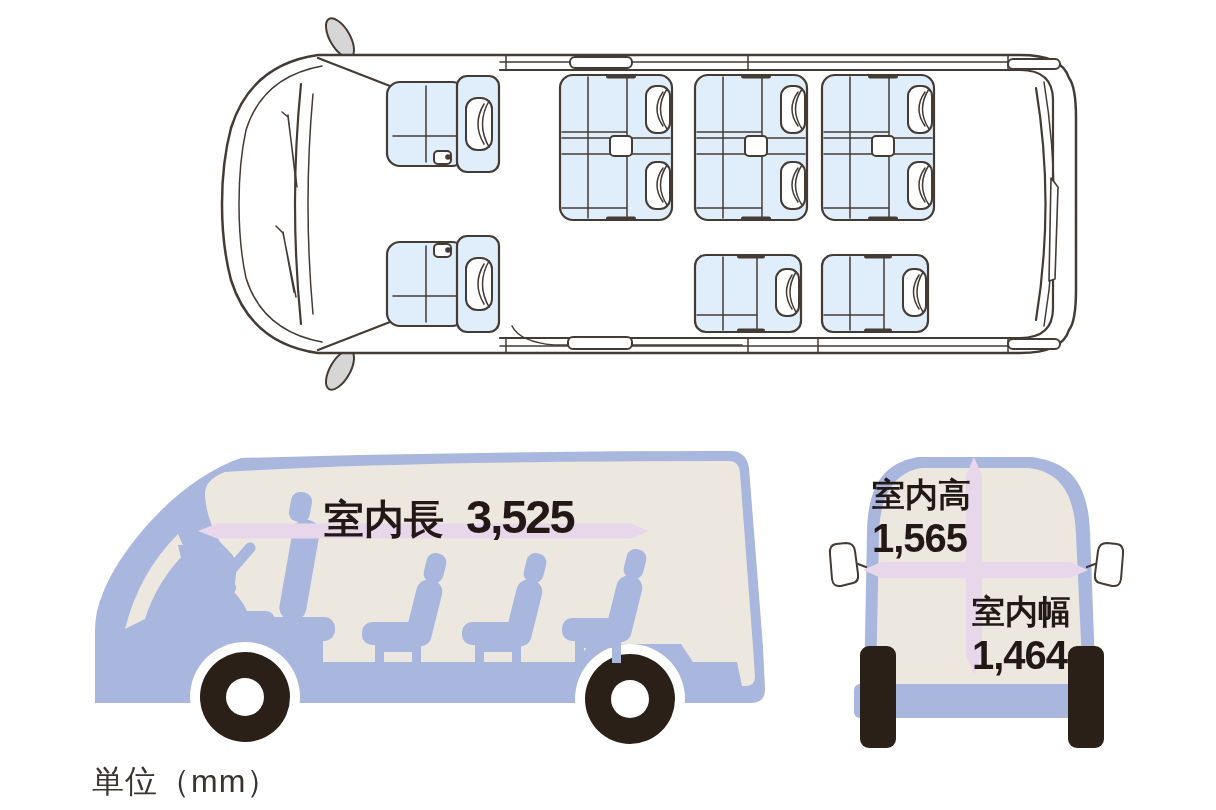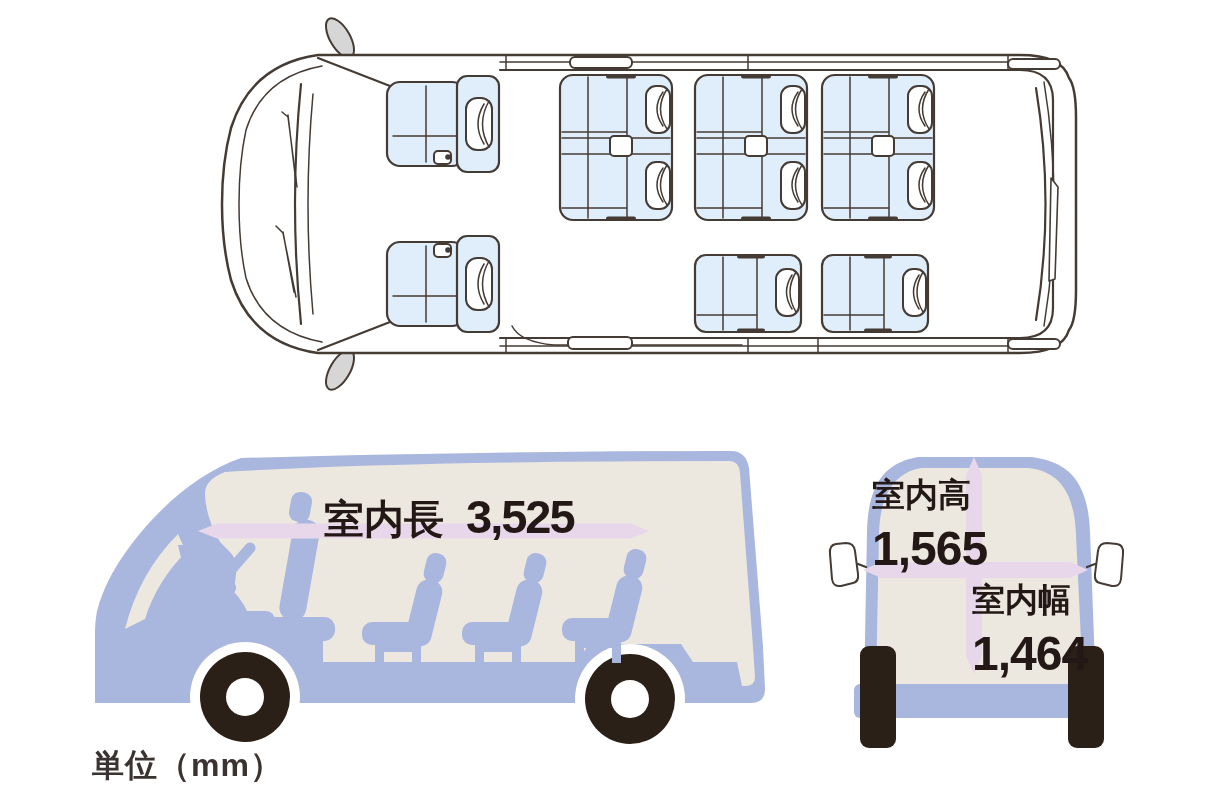--- a/index.html
+++ b/index.html
@@ -34,22 +34,22 @@
   .black{fill:var(--wheel-black);}
   .white{fill:#fff;}
   .dark{fill:var(--line);}
   
   .dim{position:absolute;color:var(--text-black);font-weight:700;white-space:nowrap;}
   .dim-row{display:flex;align-items:baseline;gap:22px;}
   .dim-col{display:flex;flex-direction:column;align-items:flex-start;}
   .dlabel-lg{font-size:40px;line-height:1;letter-spacing:0px;}
   .dvalue-lg{font-size:47px;line-height:1;letter-spacing:-2px;}
   .dlabel-sm{font-size:33px;line-height:1;margin-top:11px;}
-  .dvalue-sm{font-size:48px;line-height:1;letter-spacing:-1px;margin-top:14px;}
-  #unit-note{position:absolute;left:92px;top:744px;font-size:32px;font-weight:700;color:var(--unit-text);letter-spacing:1px;text-align:center;}
+  .dvalue-sm{font-size:40px;line-height:1;letter-spacing:-1px;margin-top:7px;}
+  #unit-note{position:absolute;left:92px;top:760px;font-size:32px;font-weight:400;color:var(--unit-text);letter-spacing:1px;text-align:center;}
 </style>
 </head>
 <body>
 
 <div id="stage">
 
   <svg style="left:208px;top:8px;" width="880" height="392" viewBox="0 0 880 392">
     <defs>
       <g id="seatF">
         <rect x="0" y="6" width="78" height="84" rx="13" class="seat"></rect>
@@ -171,20 +171,20 @@
   <div class="dim dim-row" style="left:324px;top:493px;">
     <span class="dlabel-lg">室内長</span>
     <span class="dvalue-lg">3,525</span>
   </div>
 
   <div class="dim dim-col" style="left:872px;top:467px;">
     <span class="dlabel-sm">室内高</span>
     <span class="dvalue-sm">1,565</span>
   </div>
 
-  <div class="dim dim-col" style="left:972px;top:572px;">
+  <div class="dim dim-col" style="left:972px;top:584px;">
     <span class="dlabel-sm">室内幅</span>
     <span class="dvalue-sm">1,464</span>
   </div>
 
   <div id="unit-note">単位（mm）</div>
 
 </div>
 
 </body></html>

